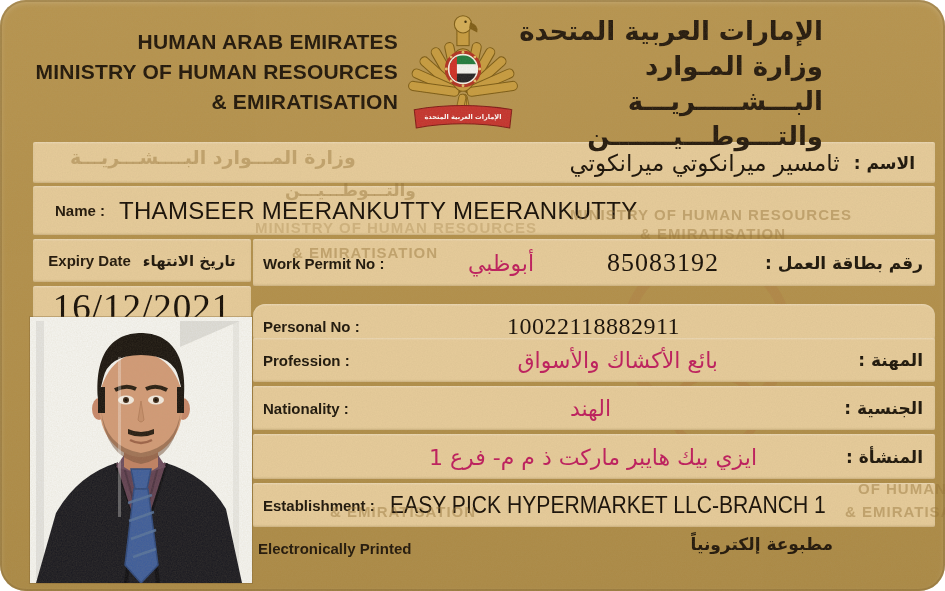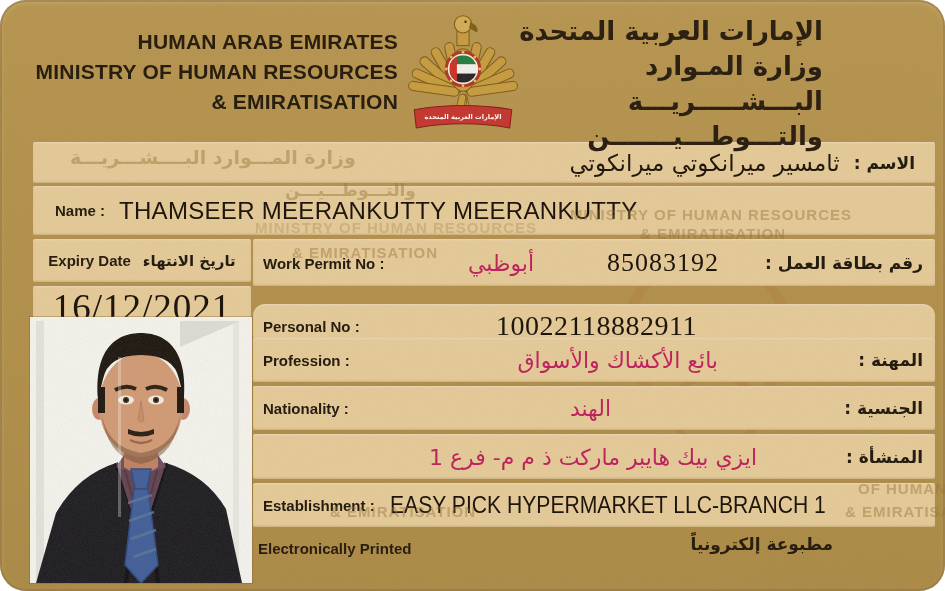--- a/index.html
+++ b/index.html
@@ -43,21 +43,21 @@
   .num{font-family:"Liberation Serif",serif;color:#100903;}
   .arval{font:22px "DejaVu Sans",sans-serif;direction:rtl;color:#be185d;}
 
   .name-lbl-ar{font:bold 17px "DejaVu Sans",sans-serif;color:#171007;}
   .name-val-ar{font:23px "DejaVu Sans",sans-serif;color:#140c04;}
   .name-lbl-en{font:bold 15px "Liberation Sans",sans-serif;}
   .name-val-en{font:24px "Liberation Sans",sans-serif;letter-spacing:.3px;color:#100903;}
 
   #wp-emirate{left:215px;font-size:22px;}
   #wp-value{left:338px;font-size:26px;letter-spacing:1px;margin-left:16px;}
-  #pn-value{left:243px;width:195px;text-align:center;font-size:28px;letter-spacing:.5px;}
+  #pn-value{left:243px;width:195px;text-align:center;font-size:24px;letter-spacing:.5px;}
   #prof-value{left:165px;width:300px;text-align:right;}
   #nat-value{left:260px;width:155px;text-align:center;}
   #estar-value{left:130px;width:420px;text-align:center;}
   #esten-value{left:137px;font:24px "Liberation Sans",sans-serif;color:#100903;white-space:nowrap;
                transform:translateY(-50%) scaleX(.88);transform-origin:left center;}
   #date-value{font-size:37px;letter-spacing:1px;text-decoration:underline;}
 
   #printed-en{position:absolute;left:258px;top:540px;font:bold 15px "Liberation Sans",sans-serif;z-index:4;}
   #printed-ar{position:absolute;right:112px;top:534px;font:bold 17px "DejaVu Sans",sans-serif;direction:rtl;z-index:4;text-align:center;}
 

